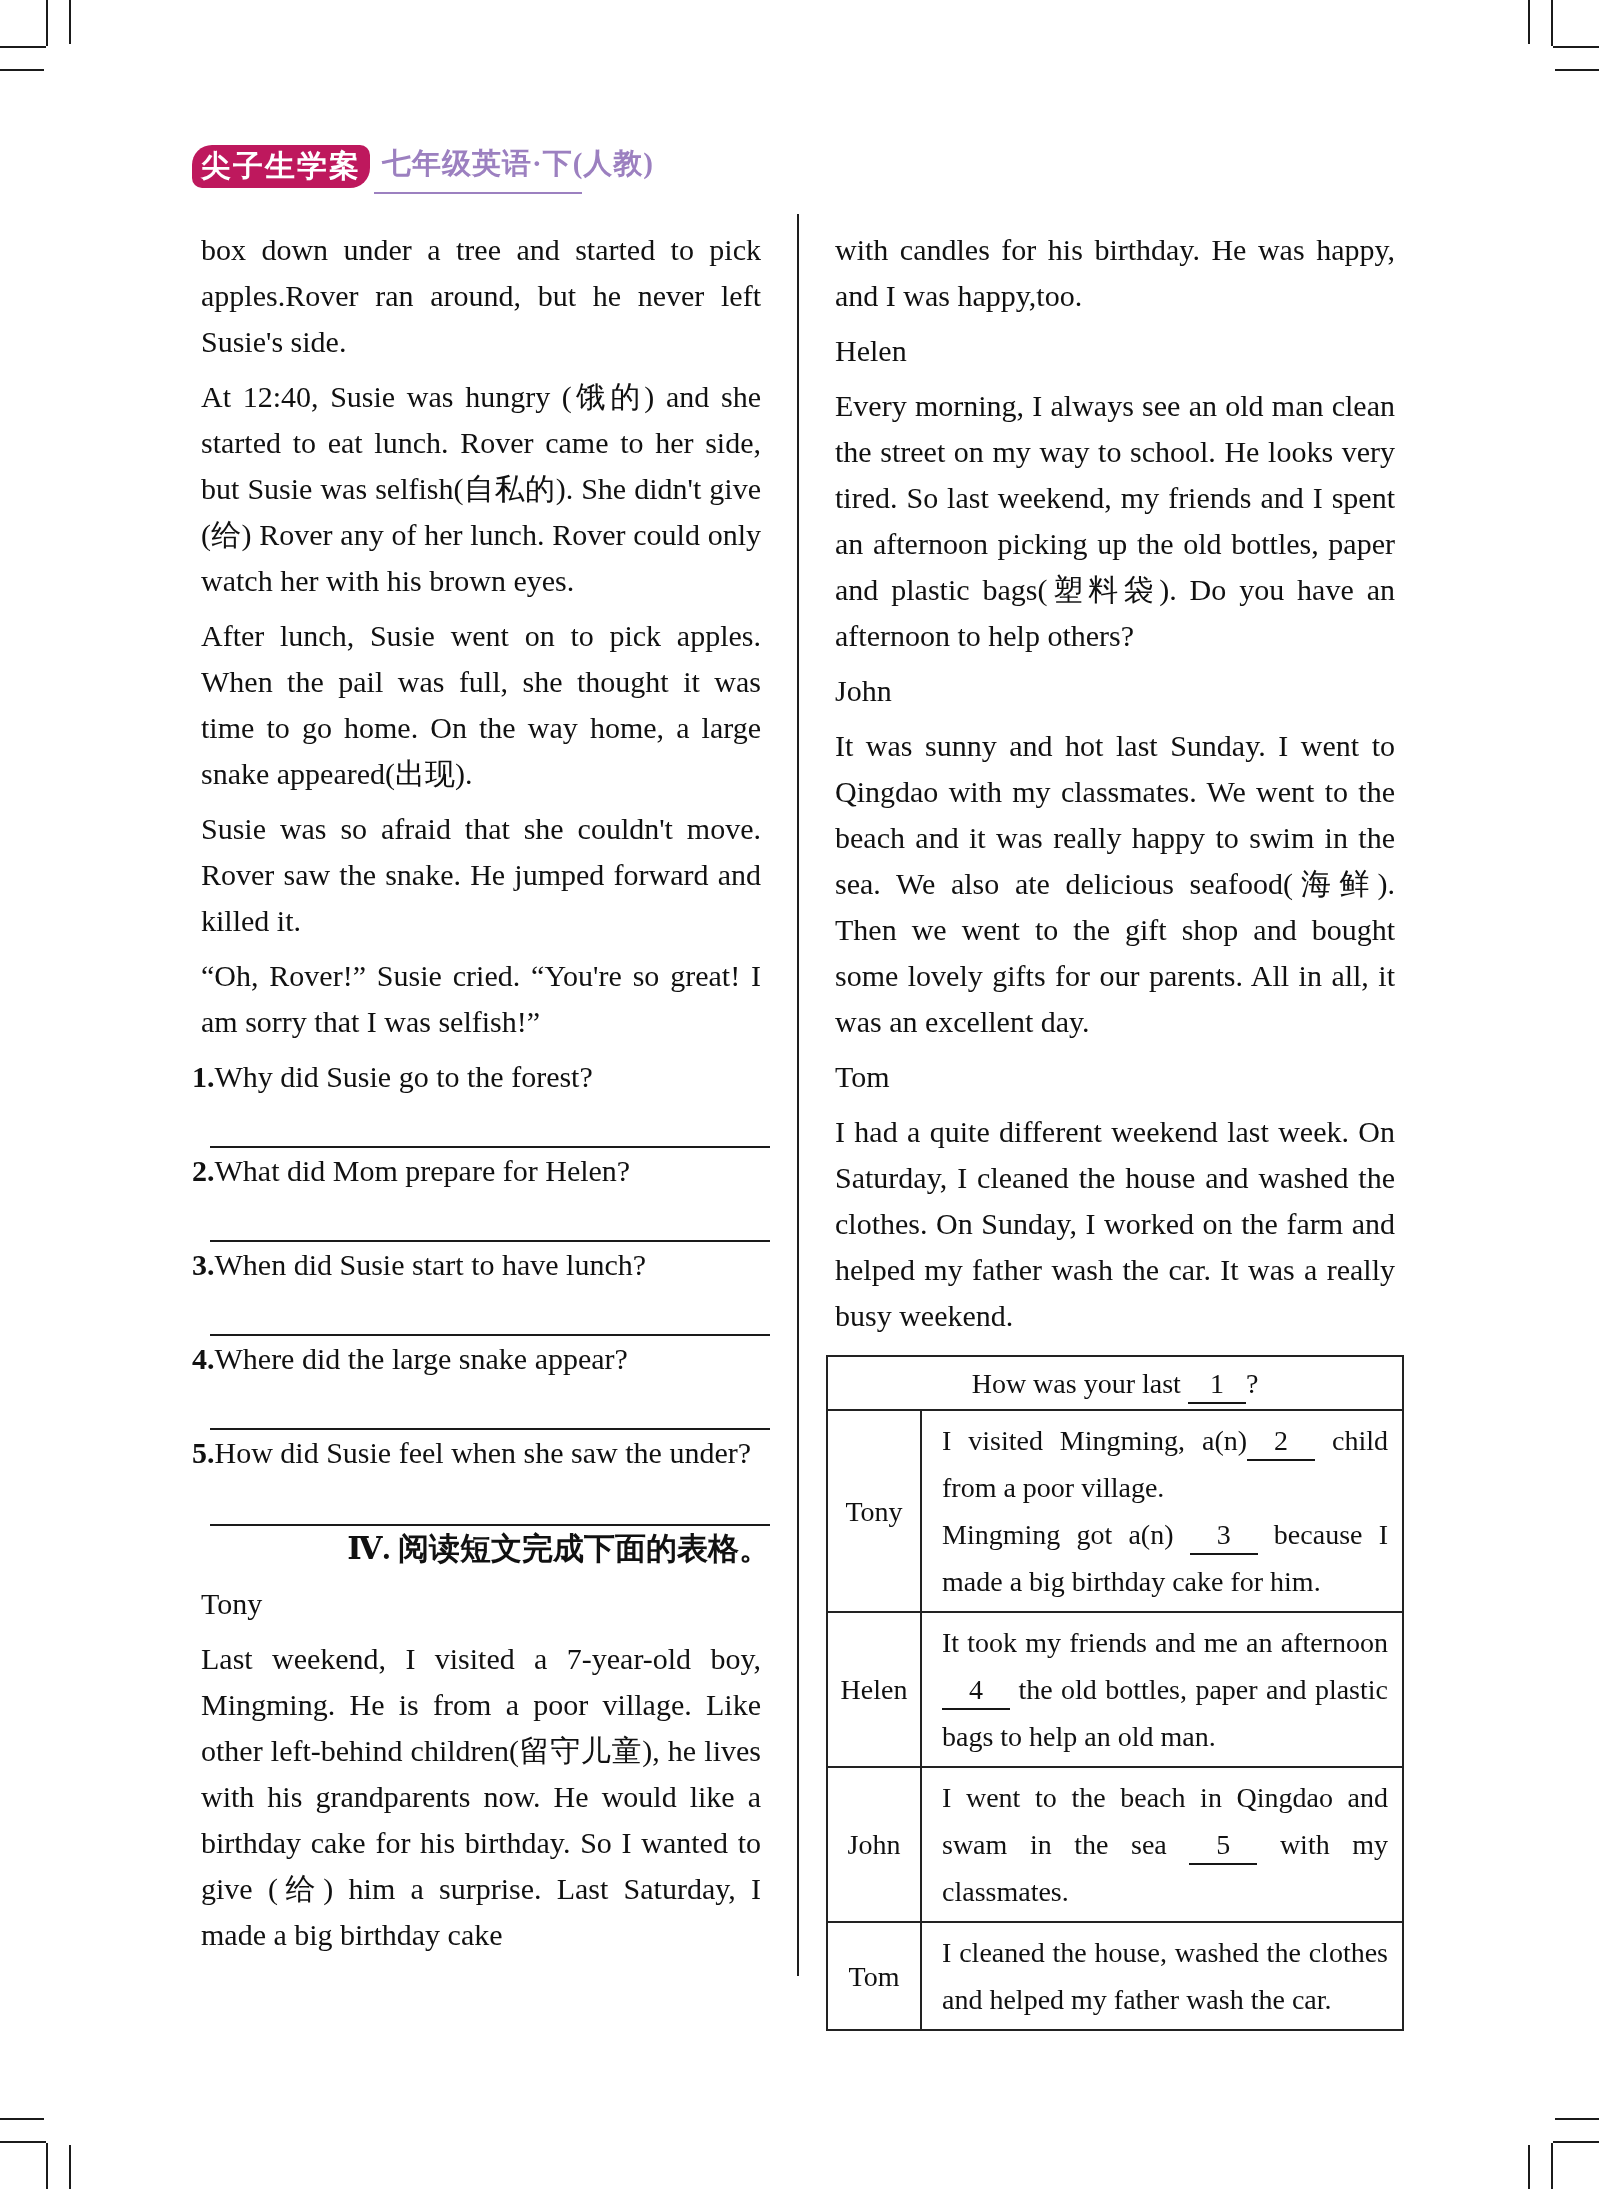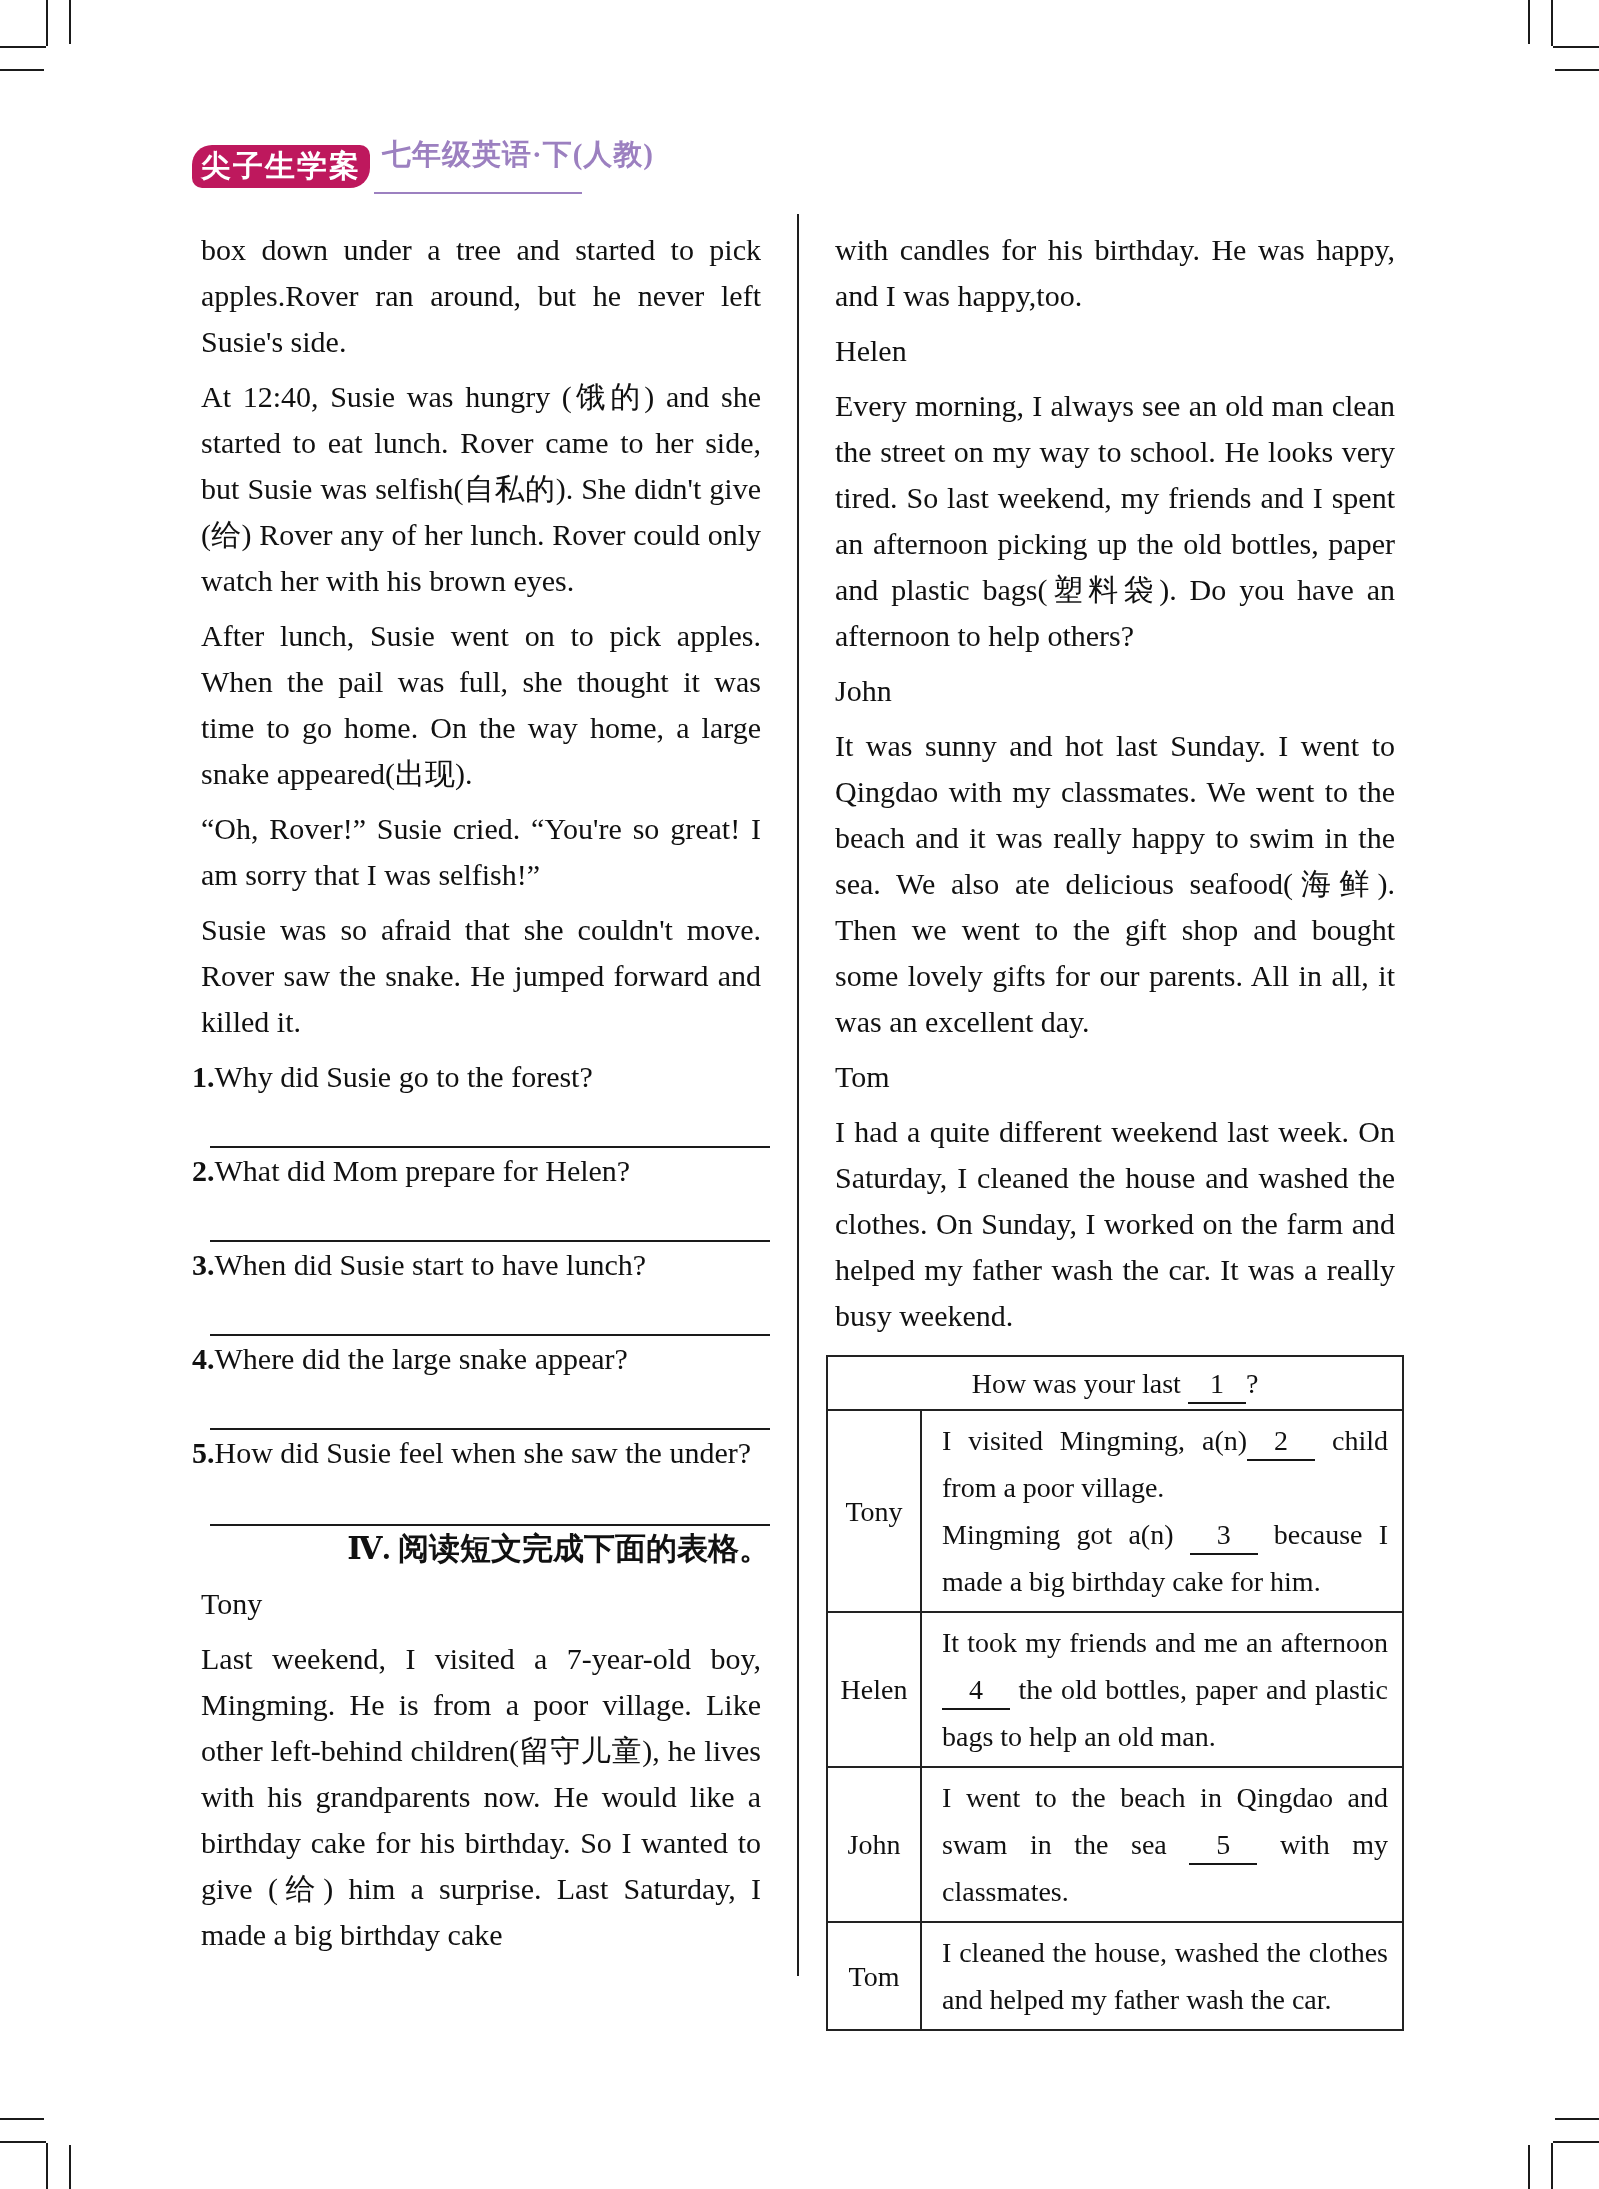--- a/index.html
+++ b/index.html
@@ -14,21 +14,21 @@
   
   .mark{position:absolute;background:#1b1b1b;}
   
   .badge{
     position:absolute;left:192px;top:145px;width:178px;height:43px;
     background:#be185d;border-radius:20px 10px 20px 10px;
     color:#fff;font-weight:bold;font-size:30px;letter-spacing:2px;
     display:flex;align-items:center;justify-content:center;
   }
   .series-title{
-    position:absolute;left:382px;top:135px;
+    position:absolute;left:382px;top:144px;
     color:#9c80c0;font-size:29px;letter-spacing:1px;font-weight:bold;
     white-space:nowrap;
   }
   .series-underline{
     position:absolute;left:374px;top:192px;width:208px;height:2px;background:#9c80c0;
   }
   
   .divider{position:absolute;left:797px;top:214px;width:2px;height:1762px;background:#1e1e1e;}
   .col{
     position:absolute;top:218px;width:578px;
@@ -89,22 +89,22 @@
   <div class="badge">尖子生学案</div>
   <div class="series-title">七年级英语·下(人教)</div>
   <div class="series-underline"></div>
 
   <div class="divider"></div>
 
   <div class="col col-left">
     <p>box down under a tree and started to pick apples.Rover ran around, but he never left Susie's side.</p>
     <p>At 12:40, Susie was hungry (饿的) and she started to eat lunch. Rover came to her side, but Susie was selfish(自私的). She didn't give (给) Rover any of her lunch. Rover could only watch her with his brown eyes.</p>
     <p>After lunch, Susie went on to pick apples. When the pail was full, she thought it was time to go home. On the way home, a large snake appeared(出现).</p>
+    <p>Susie was so afraid that she couldn't move. Rover saw the snake. He jumped forward and killed it.</p>
     <p>“Oh, Rover!” Susie cried. “You're so great! I am sorry that I was selfish!”</p>
-    <p>Susie was so afraid that she couldn't move. Rover saw the snake. He jumped forward and killed it.</p>
 
     <div class="q-block">
       <div class="q-line"><span class="q-num">1.</span><span>Why did Susie go to the forest?</span></div>
       <div class="answer-line"></div>
     </div>
     <div class="q-block">
       <div class="q-line"><span class="q-num">2.</span><span>What did Mom prepare for Helen?</span></div>
       <div class="answer-line"></div>
     </div>
     <div class="q-block">

